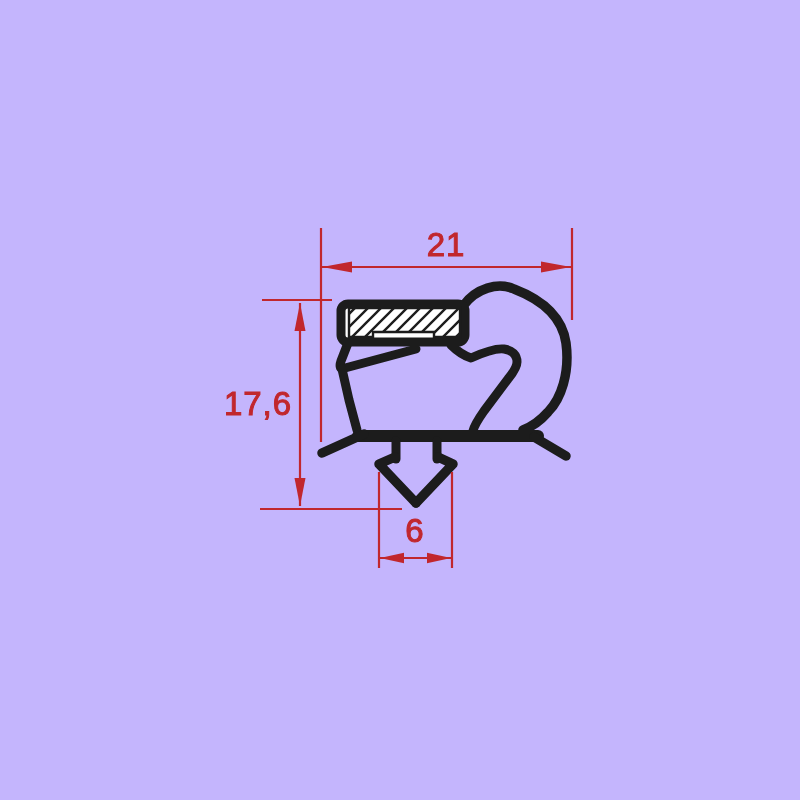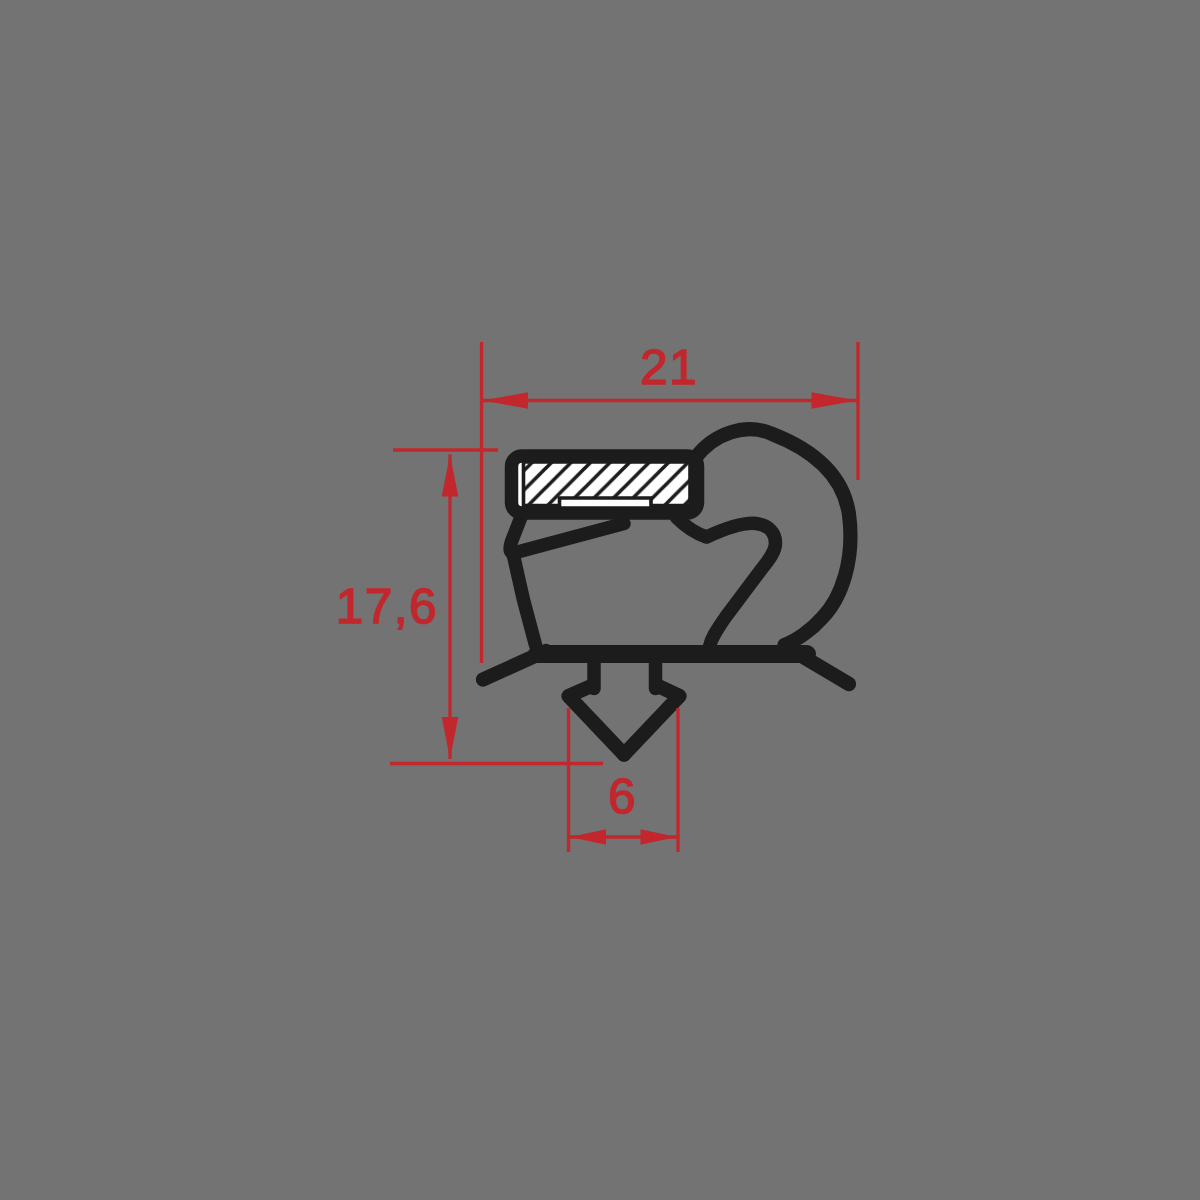--- a/index.html
+++ b/index.html
@@ -7,21 +7,21 @@
     padding: 0;
     background: #ffffff;
     width: 800px;
     height: 800px;
     font-family: "Liberation Sans", sans-serif;
   }
   .stage {
     position: relative;
     width: 800px;
     height: 800px;
-    background: #737373;
+    background: #c4b5fd;
     overflow: hidden;
   }
   svg { display: block; }
   
   .p  { fill: none; stroke-linecap: round; stroke-linejoin: round; }
   .w9  { stroke-width: 9; }
   .w95 { stroke-width: 9.5; }
   .w12 { stroke-width: 12; }
   .pocket { fill: #ffffff; stroke-width: 9; stroke-linejoin: round; }
   .magnet { stroke-width: 2.4; stroke-linejoin: miter; }

